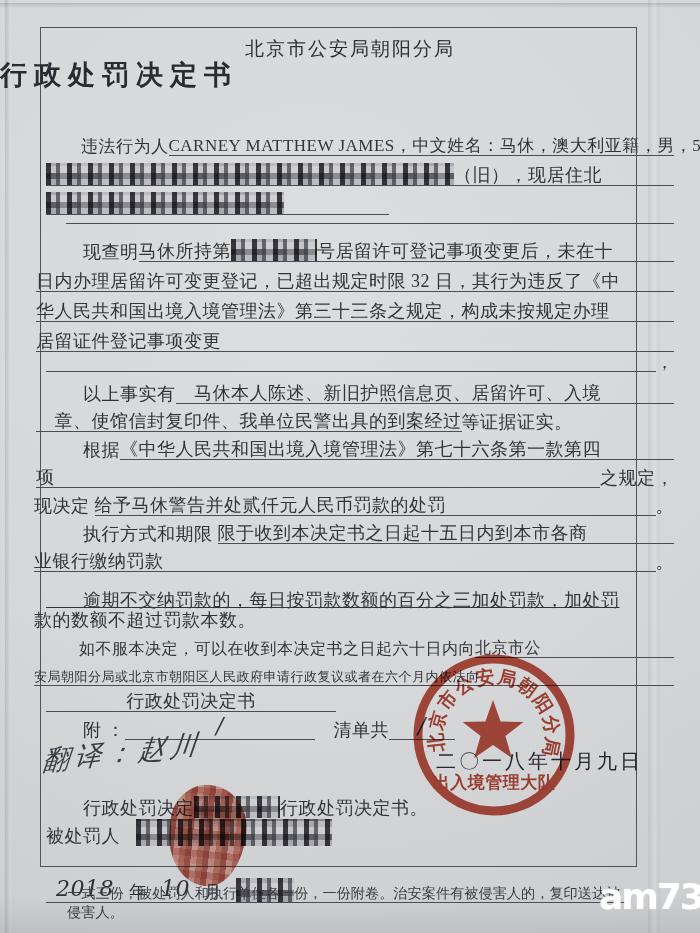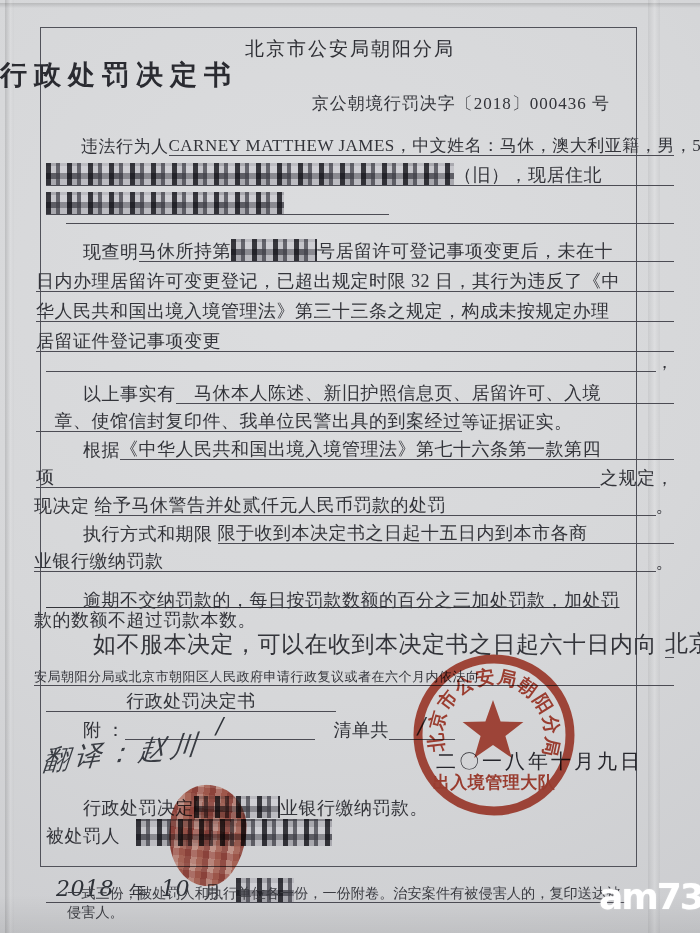--- a/index.html
+++ b/index.html
@@ -78,21 +78,20 @@
 <div class="photo">
 
   <div class="top-edge"></div>
   <div class="crease crease-left"></div>
   <div class="crease crease-right"></div>
 
   <div class="form-box"></div>
 
   <div class="hdr-bureau">北京市公安局朝阳分局</div>
   <div class="hdr-title">行政处罚决定书</div>
-  <div class="hdr-no">京公朝境行罚决字〔2018〕000436 号</div>
 
   <div id="form-lines">
       <div class="row" style="top: 130px; font-size: 17px; justify-content: space-between;">
         <span class="seg label">　　违法行为人</span>
         <span class="seg fill u grow">CARNEY MATTHEW JAMES，中文姓名：马休，澳大利亚籍，男，52 岁，</span>
       </div>
       <div class="row" style="top: 160px;">
         <span class="seg mosaic u" style="width: 408px;"></span>
         <span class="seg fill u grow">（旧），现居住北</span>
       </div>
@@ -155,42 +154,42 @@
         <span class="seg fill u">业银行缴纳罚款</span>
         <span class="seg blank u grow"></span>
         <span class="seg plain">。</span>
       </div>
       <div class="row" style="top: 584px; text-decoration: underline;">
         <span class="seg plain grow">　　逾期不交纳罚款的，每日按罚款数额的百分之三加处罚款，加处罚</span>
       </div>
       <div class="row" style="top: 604px; left: 34px;">
         <span class="seg plain grow">款的数额不超过罚款本数。</span>
       </div>
-      <div class="row" style="top: 632px; font-size: 23px; gap: 8px;">
+      <div class="row" style="top: 632px; font-size: 16px;">
         <span class="seg plain">　　如不服本决定，可以在收到本决定书之日起六十日内向</span>
         <span class="seg fill u grow">北京市公</span>
       </div>
       <div class="row" style="top: 660px; left: 34px; font-size: 13px;">
         <span class="seg fill u grow">安局朝阳分局或北京市朝阳区人民政府申请行政复议或者在六个月内依法向</span>
       </div>
       <div class="row" style="top: 686px;">
         <span class="seg fill u center" style="width: 290px;">行政处罚决定书</span>
         <span class="seg gap grow"></span>
       </div>
       <div class="row" style="top: 714px;">
         <span class="seg label">　　附 ：</span>
         <span class="seg hand u" style="width: 190px;">/</span>
         <span class="seg label">　清单共</span>
         <span class="seg hand u" style="width: 66px;">/</span>
         <span class="seg gap grow"></span>
       </div>
       <div class="row" style="top: 792px;">
         <span class="seg plain">　　行政处罚决定</span>
         <span class="seg mosaic" style="width: 86px; height: 22px;"></span>
-        <span class="seg plain">业银行缴纳罚款。</span>
+        <span class="seg plain">行政处罚决定书。</span>
         <span class="seg gap grow"></span>
       </div>
       <div class="row" style="top: 820px;">
         <span class="seg label">被处罚人</span>
         <span class="seg gap" style="width: 16px;"></span>
         <span class="seg mosaic" style="width: 196px; height: 27px;"></span>
         <span class="seg gap grow"></span>
       </div>
       <div class="row urow" style="top: 840px; height: 30px; right: 118px; margin-top: 32px;">
         <span class="seg hand" style="width: 78px;">2018</span>

